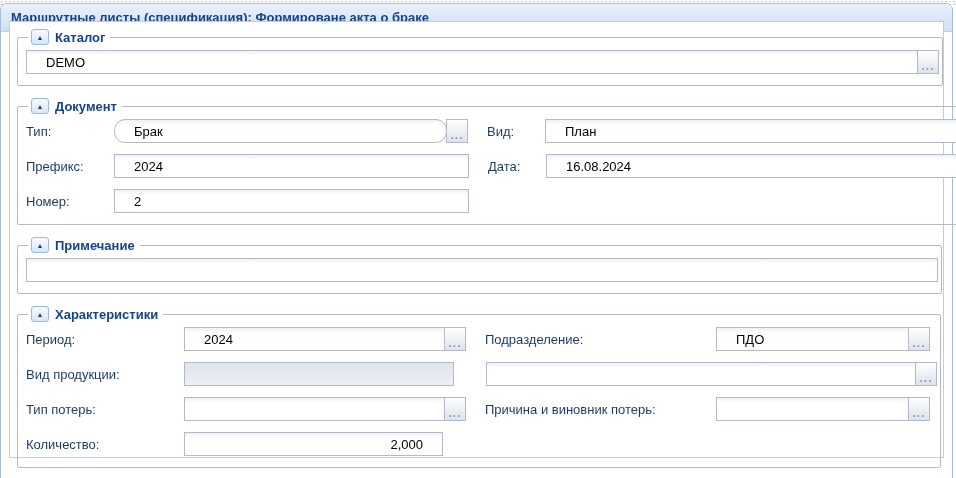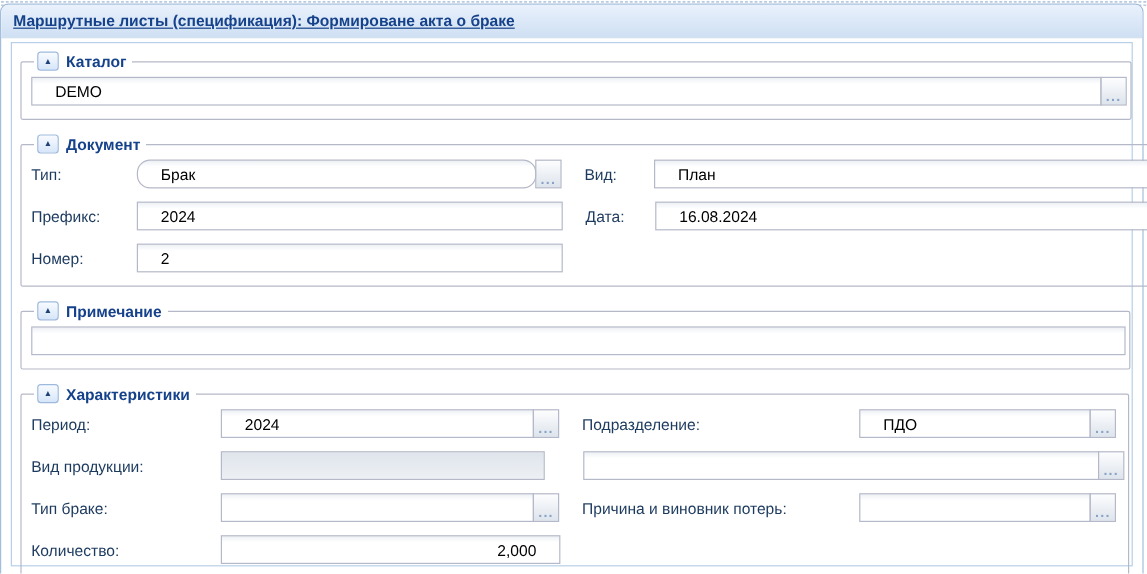--- a/index.html
+++ b/index.html
@@ -17,24 +17,24 @@
   .window {
     position:absolute; left:0; top:3px; width:953px; height:520px;
     background:#fff; border:1px solid #a3bedc;
     border-radius:7px 7px 0 0;
   }
   .titlebar {
     height:28px; display:flex; align-items:center; padding:0 10px;
     background: linear-gradient(#e9f1fc, #cfe0f3);
     border-bottom:1px solid #b9cfe8;
     border-radius:6px 6px 0 0;
-    color:#15428b; font-weight:bold;text-decoration:underline;
+    color:#15428b; font-weight:bold;
   }
   .panel {
-    position:absolute; left:8px; right:8px; top:31px; height:437px;
+    position:absolute; left:8px; right:8px; top:17px; height:437px;
     border:1px solid #b7cfe8; background:#fff;
     padding:7px 2px 0 7px;
   }
   fieldset {
     border:1px solid #b5b8c8; border-radius:2px;
     margin:0 0 12px 0; padding:5px 3px 10px 8px;
   }
   legend {
     display:flex; align-items:center; gap:6px;
     padding:0 5px 0 3px; margin-left:2px;
@@ -78,21 +78,21 @@
   }
   .trigger.date { align-items:center; }
   
   .in-cat    { width:892px; }
   .in-doc-lt { width:333px;border-radius:11px; }  
   .in-doc-l  { width:355px; }  
   .in-doc-r  { width:416px; }
   .in-note   { width:912px; }
   .in-char-l   { width:261px; }
   .in-char-dis { width:270px; }
-  .in-char-qty { width:283px; }
+  .in-char-qty { width:259px; }
   .in-char-r   { width:193px; }
   .in-char-r2  { width:430px; }
 </style>
 </head>
 <body>
 
 <div class="top-dots"></div>
 
 <div class="window">
   <div class="titlebar">
@@ -216,21 +216,21 @@
         <span class="sp-char-r"></span>
         <span class="fieldbox" style="margin-left:13px;">
           <input class="input in-char-r2" value="" style="">
           <span class="trigger">
             <span class="dots">...</span>
           </span>
         </span>
       </div>
 
       <div class="row">
-        <span class="lbl lbl-char-l">Тип браке:</span>
+        <span class="lbl lbl-char-l">Тип потерь:</span>
         <span class="fieldbox">
           <input class="input in-char-l" value="" style="">
           <span class="trigger">
             <span class="dots">...</span>
           </span>
         </span>
         <span class="lbl lbl-char-r">Причина и виновник потерь:</span>
         <span class="fieldbox">
           <input class="input in-char-r" value="" style="">
           <span class="trigger">

